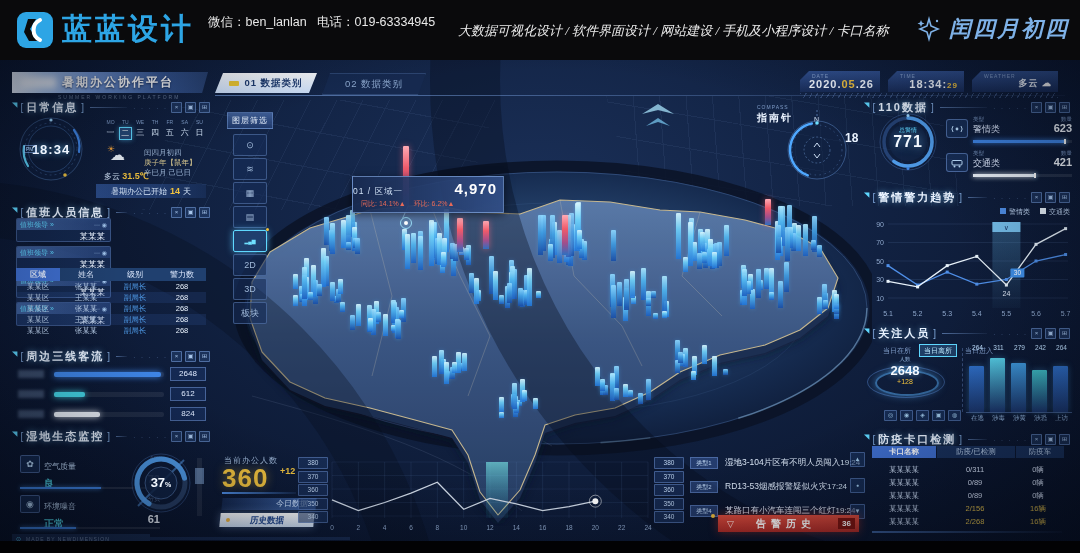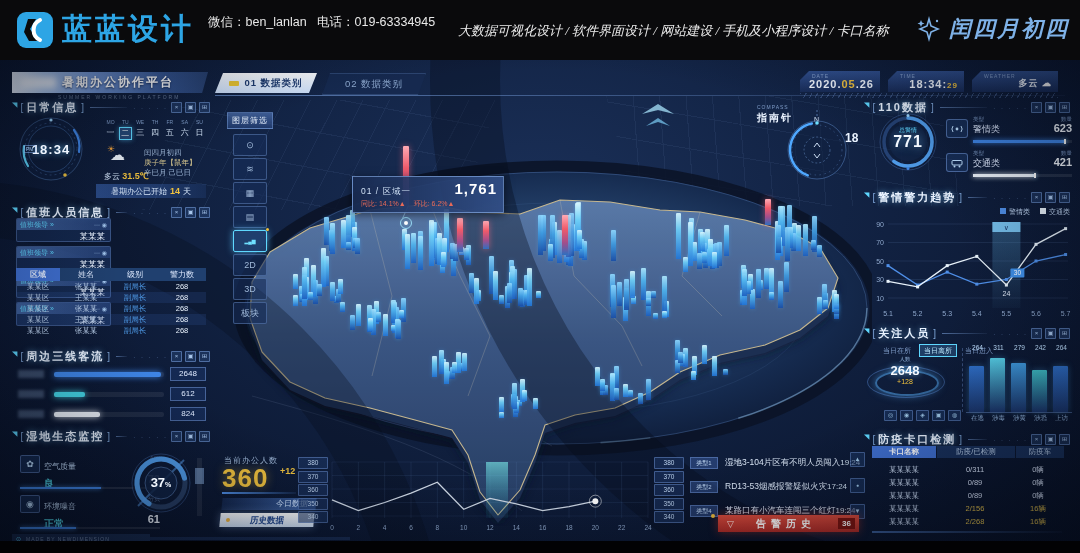--- a/index.html
+++ b/index.html
@@ -89,21 +89,21 @@
   .eco-bar i{display:block;height:2px;background:#3f86e8;box-shadow:0 0 4px rgba(80,160,255,.8);}
   .madeby{position:absolute;left:12px;top:534px;width:130px;height:9px;background:rgba(60,100,170,.28);display:flex;align-items:center;gap:4px;padding:0 4px;font-size:5px;letter-spacing:1px;color:rgba(185,212,245,.55);z-index:3;}
   .madeln{position:absolute;left:150px;top:537px;width:200px;height:3px;background:rgba(60,100,170,.25);z-index:3;}
   
   .layer-title{position:absolute;left:227px;top:112px;width:44px;height:15px;z-index:3;background:linear-gradient(180deg,rgba(90,130,200,.6),rgba(40,70,130,.6));border:1px solid rgba(140,180,240,.4);color:#e8f2ff;font-size:8px;letter-spacing:1px;text-align:center;line-height:15px;}
   .lbtn{position:absolute;left:233px;width:32px;height:20px;border:1px solid rgba(120,160,220,.4);background:rgba(22,45,88,.62);border-radius:2px;color:#9fb8d8;font-size:9px;display:flex;align-items:center;justify-content:center;z-index:3;letter-spacing:0;}
   .lbtn.on{border-color:#5fd8ff;color:#6fe0ff;box-shadow:0 0 7px rgba(90,200,255,.7);background:rgba(35,70,120,.8);}
   .lbtn.on::after{content:"";position:absolute;right:-3px;top:-3px;width:3px;height:3px;background:#f0c23e;border-radius:50%;}
   
   .maptip{position:absolute;left:352px;top:176px;width:150px;height:35px;z-index:5;background:linear-gradient(90deg,rgba(24,42,80,.95),rgba(52,82,140,.88));border:1px solid rgba(150,190,250,.55);box-shadow:0 2px 8px rgba(0,0,0,.5);}
-  .maptip .r1{display:flex;align-items:baseline;padding:3px 6px 0 8px;}
+  .maptip .r1{display:flex;align-items:baseline;padding:3px 6px 0 0;}
   .maptip .nm{font-size:8.5px;color:#cfe0f5;letter-spacing:1px;}
   .maptip .vl{margin-left:auto;font-size:15px;font-weight:bold;color:#ffffff;letter-spacing:1px;}
   .maptip .r2{padding:1px 8px;font-size:7px;color:#e86a58;display:flex;gap:8px;}
   .tipdot{position:absolute;left:400px;top:217px;width:10px;height:10px;border:1px solid rgba(160,230,255,.9);border-radius:50%;z-index:5;}
   .tipdot::after{content:"";position:absolute;left:3px;top:3px;width:4px;height:4px;background:#fff;border-radius:50%;box-shadow:0 0 6px #9fe8ff;}
   .tipline{position:absolute;left:405px;top:205px;width:1px;height:14px;background:rgba(170,220,255,.7);transform:rotate(25deg);z-index:5;}
   
   .compass-lb1{position:absolute;left:757px;top:104px;font-size:5px;letter-spacing:1px;color:#7f9cc8;z-index:3;}
   .compass-lb2{position:absolute;left:757px;top:111px;font-size:10px;font-weight:bold;color:#eaf3ff;letter-spacing:2px;z-index:3;}
   .compass-val{position:absolute;left:845px;top:131px;font-size:12px;font-weight:bold;color:#eaf3ff;z-index:3;}
@@ -804,21 +804,21 @@
       <div class="lbtn" style="top: 302px;">
         <span>板块</span>
       </div>
     </div>
 
   <div class="tipline"></div>
   <div class="tipdot"></div>
   <div class="maptip">
     <div class="r1">
         <span class="nm">01 / 区域一</span>
-        <span class="vl">1,761</span>
+        <span class="vl">4,970</span>
       </div>
     <div class="r2">
       <span><span>同比:</span> <span>14.1%</span><span>▲</span></span>
       <span><span>环比:</span> <span>6.2%</span><span>▲</span></span>
     </div>
   </div>
 
   <div class="compass-lb1">COMPASS</div>
   <div class="compass-lb2">指南针</div>
   <svg class="abs" style="left:782px;top:110px;" width="70" height="72" viewBox="0 0 70 72">

